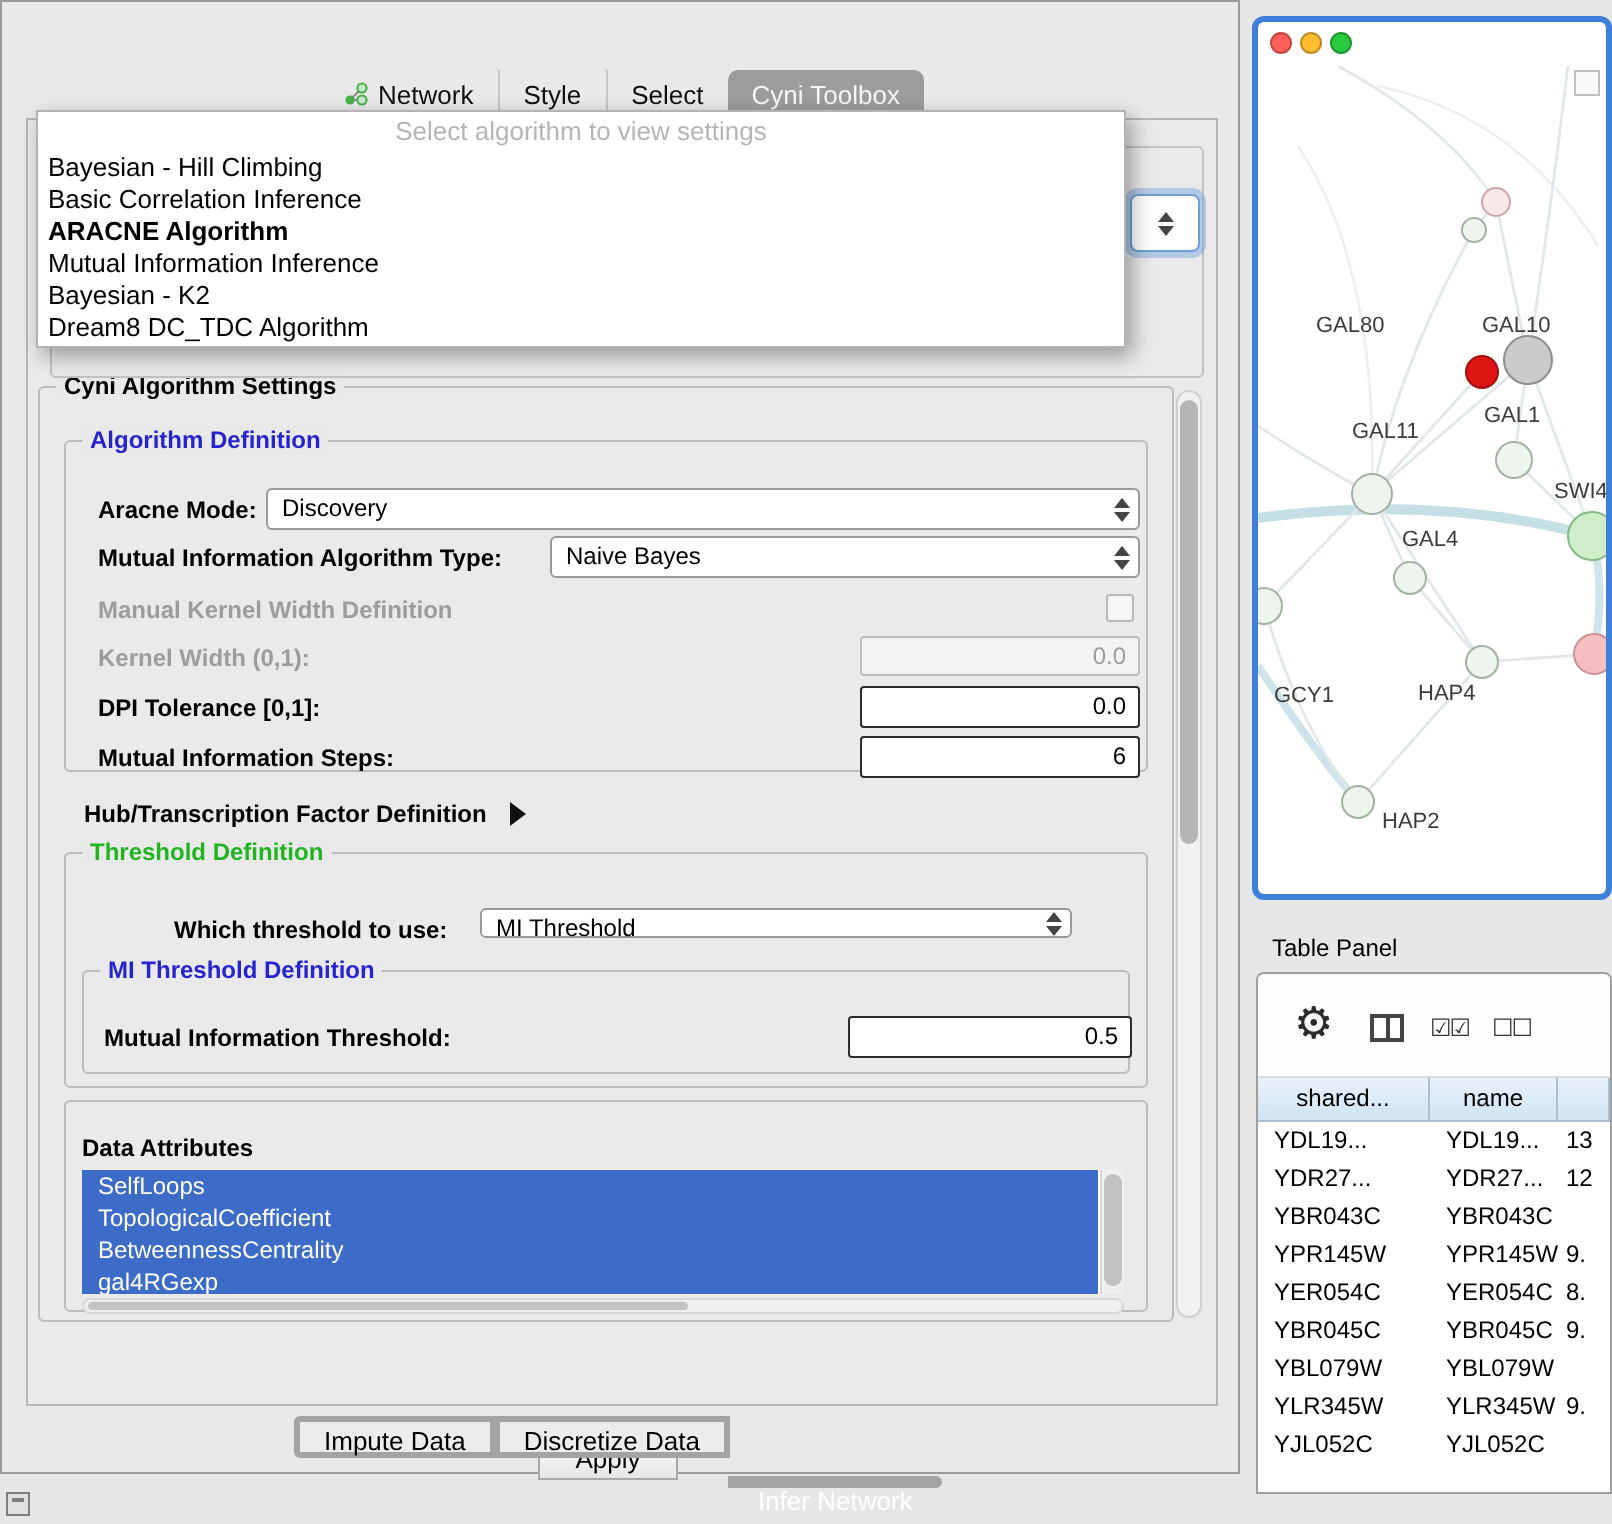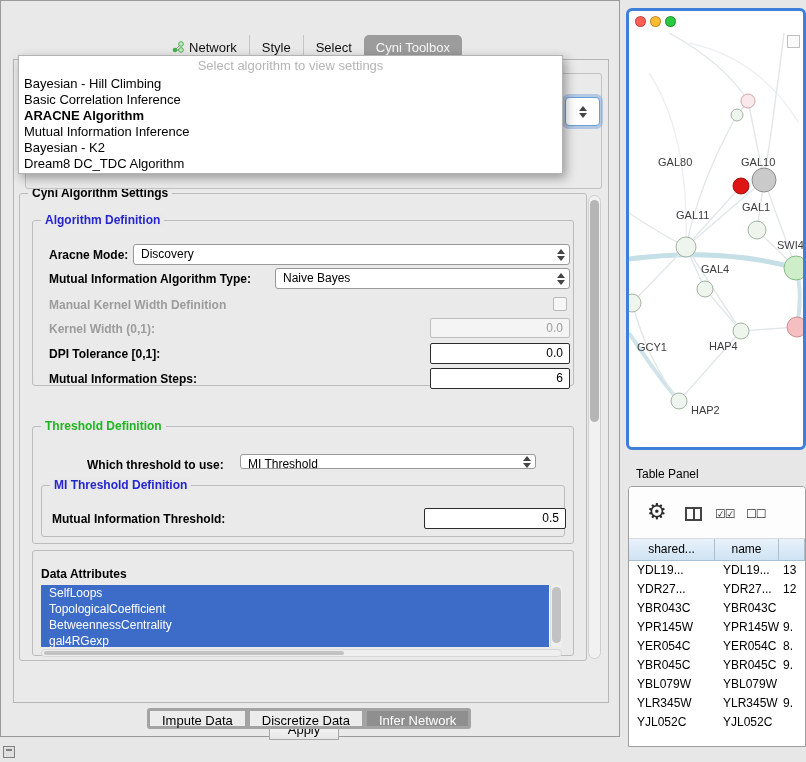--- a/index.html
+++ b/index.html
@@ -89,21 +89,21 @@
   .vthumb  { position:absolute; left:1px; right:1px; top:4px; height:222px; background:#b5b5b5; border-radius:6px; }
 
   .apply-btn { position:absolute; left:268px; top:674px; width:70px; height:21px;
                background:linear-gradient(#fefefe,#e6e6e6); border:1px solid #a8a8a8; border-radius:0;
                font-size:13px; text-align:center; line-height:19px; cursor:default;margin-top:44px; }
 
   .bottom-tabs { position:absolute; left:146px; top:707px; height:21px; display:flex; font-size:13px; }
   .seg { padding:0 12px; line-height:19px; background:#ececec; border:3px solid #a3a3a3; margin-left:-1px; cursor:default; }
   .seg:first-child { border-radius:3px 0 0 3px; margin-left:0; }
   .seg:last-child  { border-radius:0 3px 3px 0; }
-  .seg.active { background:#8f8f8f; color:#fff; }
+  .seg.active { background:#8f8f8f; color:#fff;margin-top:30px; }
 
   
   .netwin { position:absolute; left:626px; top:8px; width:180px; height:442px; background:#fff;
             border:3px solid #3f7fd9; border-radius:6px; overflow:hidden; }
   .tl { position:absolute; top:5px; width:11px; height:11px; border-radius:50%; border:1px solid rgba(0,0,0,.25); }
   .netcorner { position:absolute; right:3px; top:24px; width:13px; height:13px; border:1px solid #c0c0c0; background:#fafafa; }
   #net-svg { position:absolute; left:0; top:22px; }
   .net-label { font-size:11px; fill:#3c3c3c; }
 
   
@@ -215,20 +215,24 @@
         <span class="lbl gray" style="left:16px; top:101px;">Kernel Width (0,1):</span>
         <div class="field disabled" style="left:397px; top:97px; width:140px; height:20px;">0.0</div>
 
         <span class="lbl" style="left:16px; top:126px;">DPI Tolerance [0,1]:</span>
         <div class="field" style="left:397px; top:122px; width:140px; height:21px;">0.0</div>
 
         <span class="lbl" style="left:16px; top:151px;">Mutual Information Steps:</span>
         <div class="field" style="left:397px; top:147px; width:140px; height:21px;">6</div>
       </div>
 
+      <div style="position:absolute; left:22px; top:206px;">
+        <span class="lbl" style="position:static;">Hub/Transcription Factor Definition</span>
+        <span class="tri-right-black"></span>
+      </div>
 
       <div class="groupbox" style="left:12px; top:232px; width:542px; height:118px;">
         <span class="gb-title green">Threshold Definition</span>
 
         <span class="lbl" style="left:54px; top:31px;">Which threshold to use:</span>
         <div class="combo" style="left:207px; top:27px; width:296px; height:15px;">
           <span>MI Threshold</span>
           <span class="stepper">
               <span class="tri-up"></span>
               <span class="tri-down"></span>

